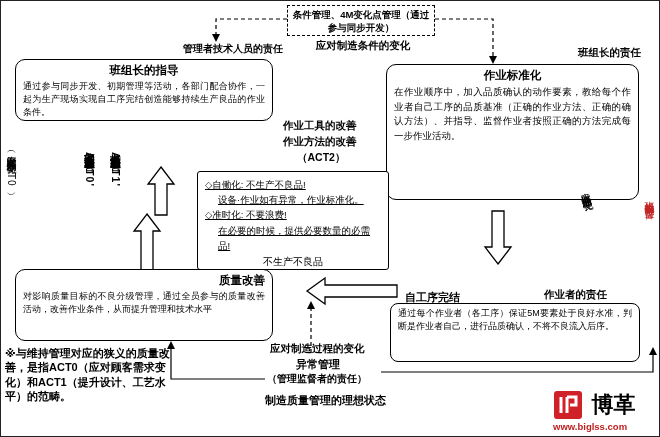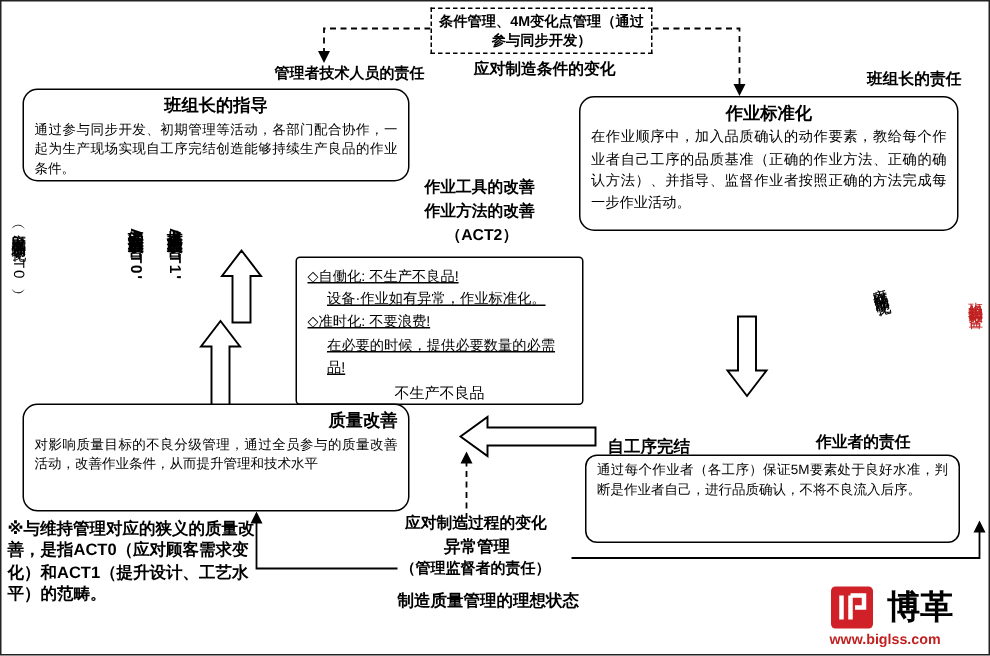--- a/index.html
+++ b/index.html
@@ -50,21 +50,21 @@
 
   <div class="abs bold" style="left:182px; top:41px; font-size:10px;">管理者技术人员的责任</div>
 
   <div class="abs bold" style="left:577px; top:45px; font-size:10.5px;">班组长的责任</div>
 
   <div class="rbox" style="left:14px; top:58px; width:258px; height:62px;">
     <div class="title">班组长的指导</div>
     <div class="body-text">通过参与同步开发、初期管理等活动，各部门配合协作，一起为生产现场实现自工序完结创造能够持续生产良品的作业条件。</div>
   </div>
 
-  <div class="rbox" style="left:385px; top:63px; width:253px; height:90px;">
+  <div class="rbox" style="left:385px; top:63px; width:253px; height:136px;">
     <div class="title">作业标准化</div>
     <div class="body-text" style="font-size:9.5px; line-height:1.55;">在作业顺序中，加入品质确认的动作要素，教给每个作业者自己工序的品质基准（正确的作业方法、正确的确认方法）、并指导、监督作业者按照正确的方法完成每一步作业活动。</div>
   </div>
 
   <div class="abs bold" style="left:282px; top:117px; font-size:10.5px; line-height:1.5;">
     <div>作业工具的改善</div>
     <div>作业方法的改善</div>
     <div style="padding-left:14px;">（ACT2）</div>
   </div>
 

